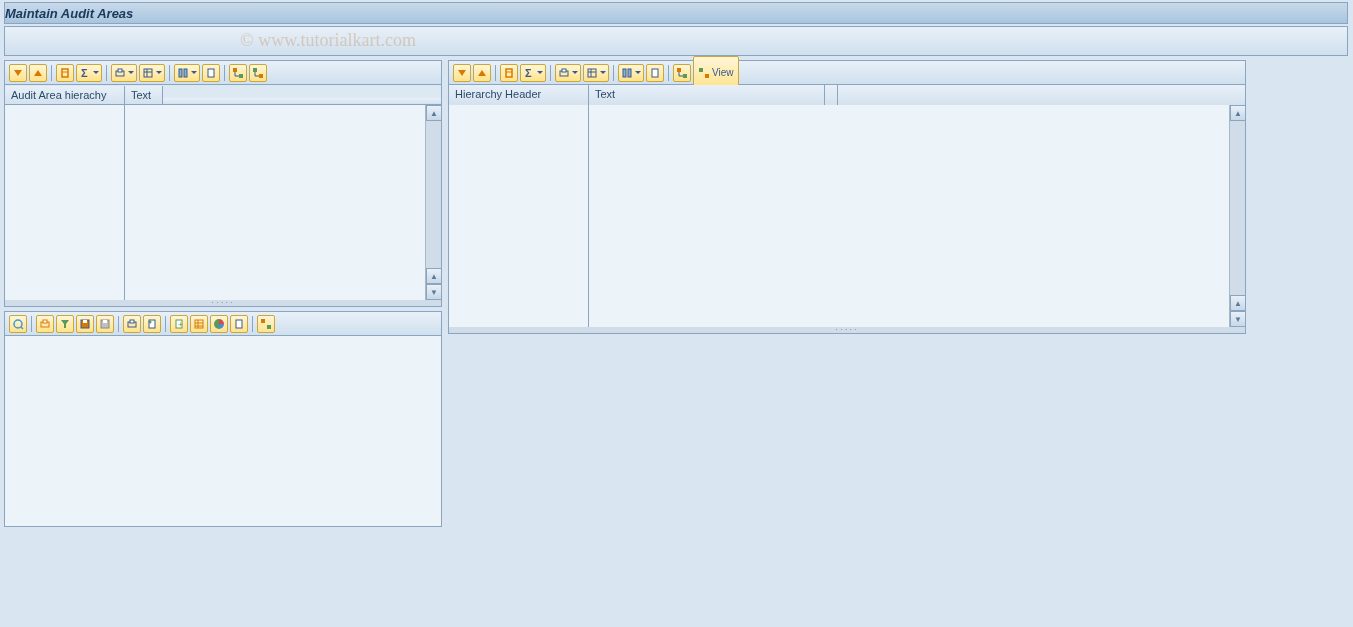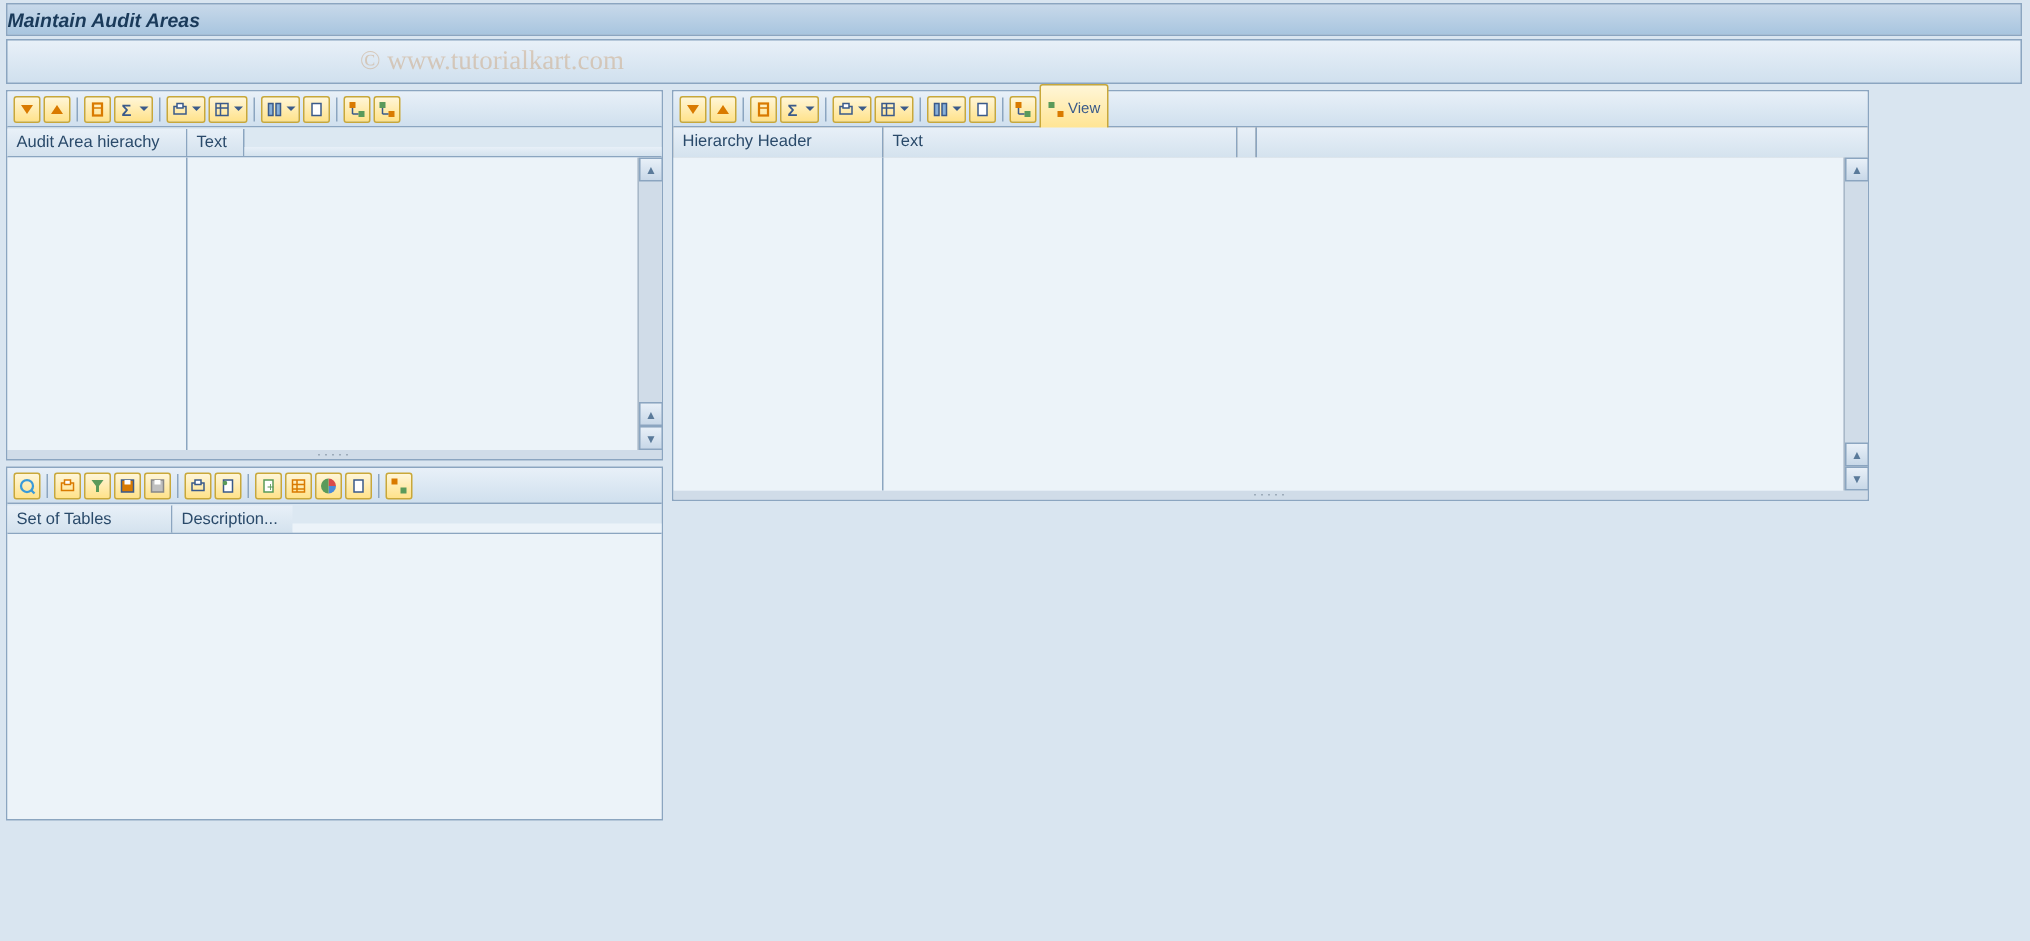--- a/index.html
+++ b/index.html
@@ -165,21 +165,21 @@
       background: linear-gradient(to bottom, #e8f0f8 0%, #d0e0ee 100%);
       border-bottom: 1px solid #8ba5c0;
       height: 24px;
       padding: 2px 4px;
       display: flex;
       align-items: center;
       gap: 2px;
     }
     .right-headers {
       display: flex;
-      background: #a3a3a3;
+      background: #f0abfc;
       height: 20px;
     }
     .right-data {
       display: flex;
       height: 222px;
       position: relative;
       background: #ecf3f9;
     }
     svg.icon {
       width: 12px;
@@ -386,25 +386,20 @@
             </svg>
           </span>
         <span class="tb-sep"></span>
         <span class="tb-btn">
             <svg class="icon" viewBox="0 0 12 12">
               <rect x="1" y="1" width="4" height="4" fill="#d97a00"></rect>
               <rect x="7" y="7" width="4" height="4" fill="#5a9a5a"></rect>
             </svg>
           </span>
       </div>
-      <div class="col-headers">
-        <div class="col-header" style="width:110px">Set of Tables</div>
-        <div class="col-header" style="width:80px;border-right:none">Description...</div>
-        <div class="col-header" style="flex:1;border-right:none;background:#ecf3f9"></div>
-      </div>
       <div class="sets-content"></div>
     </div>
 
   </div>
 
   <div class="right-column">
     <div class="panel">
       <div class="right-toolbar">
         <span class="tb-btn">
             <svg class="icon" viewBox="0 0 12 12">

